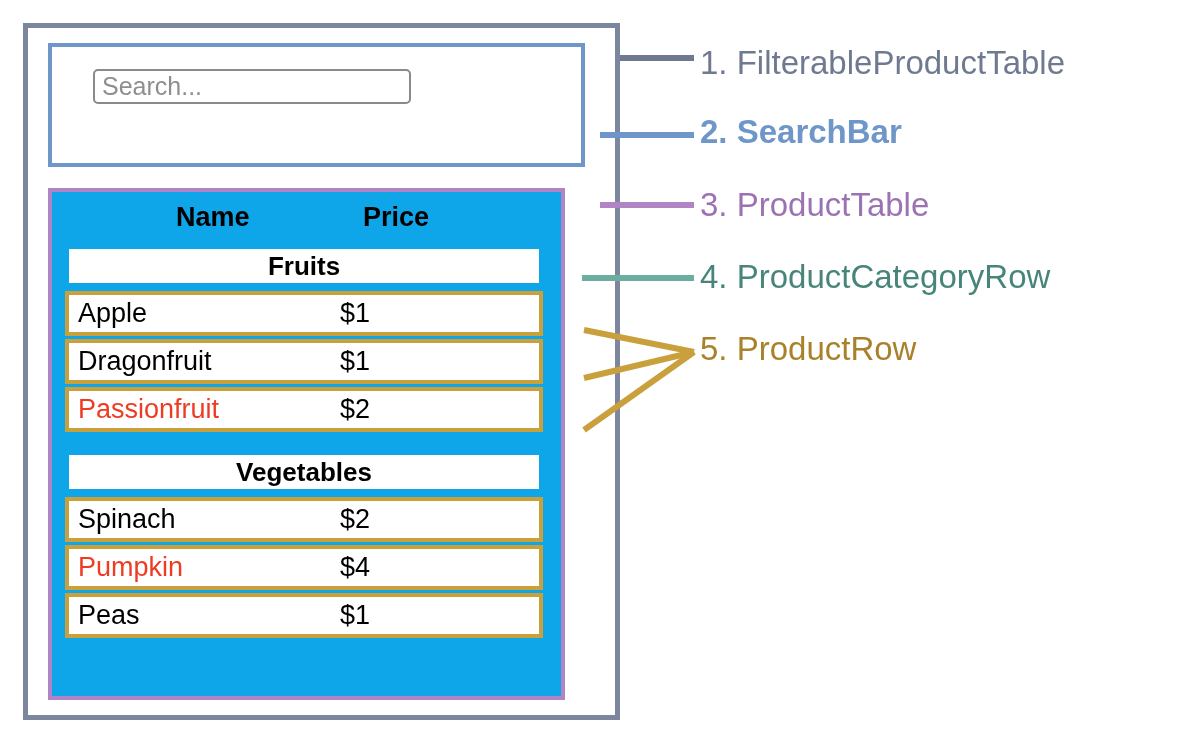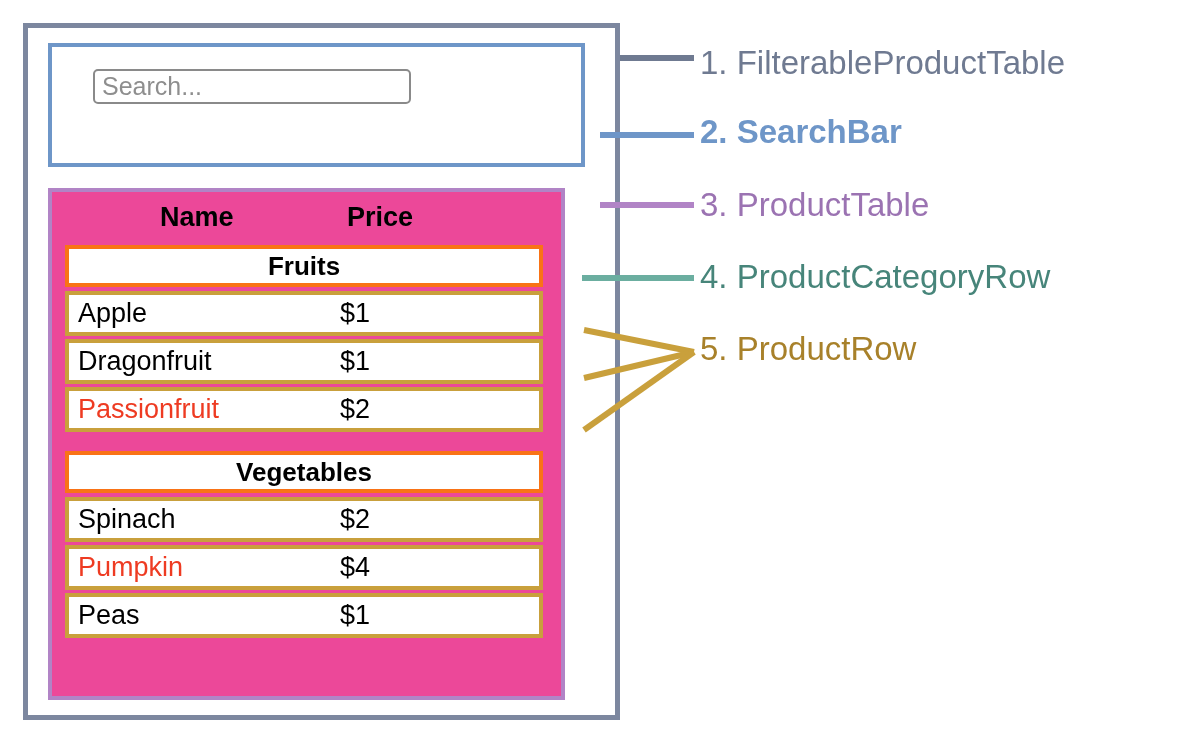--- a/index.html
+++ b/index.html
@@ -82,21 +82,22 @@
 
   
   #product-table {
     position: absolute;
     left: 20px;
     top: 160px;
     width: 517px;
     height: 512px;
     box-sizing: border-box;
     border: 4px solid #B184C6;
-    background: #ec4899;
+    background: #0ea5e9;
+    padding-left: 16px;
   }
 
   #table-header {
     position: relative;
     height: 53px;
   }
   #table-header .th {
     position: absolute;
     top: 10px;
     font-size: 27px;
@@ -110,21 +111,21 @@
     position: absolute;
     left: 13px;
     top: 53px;
     width: 478px;
   }
 
   .category-row {
     box-sizing: border-box;
     width: 100%;
     height: 42px;
-    border: 4px solid #f97316;
+    border: 4px solid #0ea5e9;
     background: #fff;
     display: flex;
     align-items: center;
     justify-content: center;
     margin-bottom: 4px;
   }
   .category-row .cat-label {
     font-size: 26px;
     font-weight: bold;
     color: #000;

